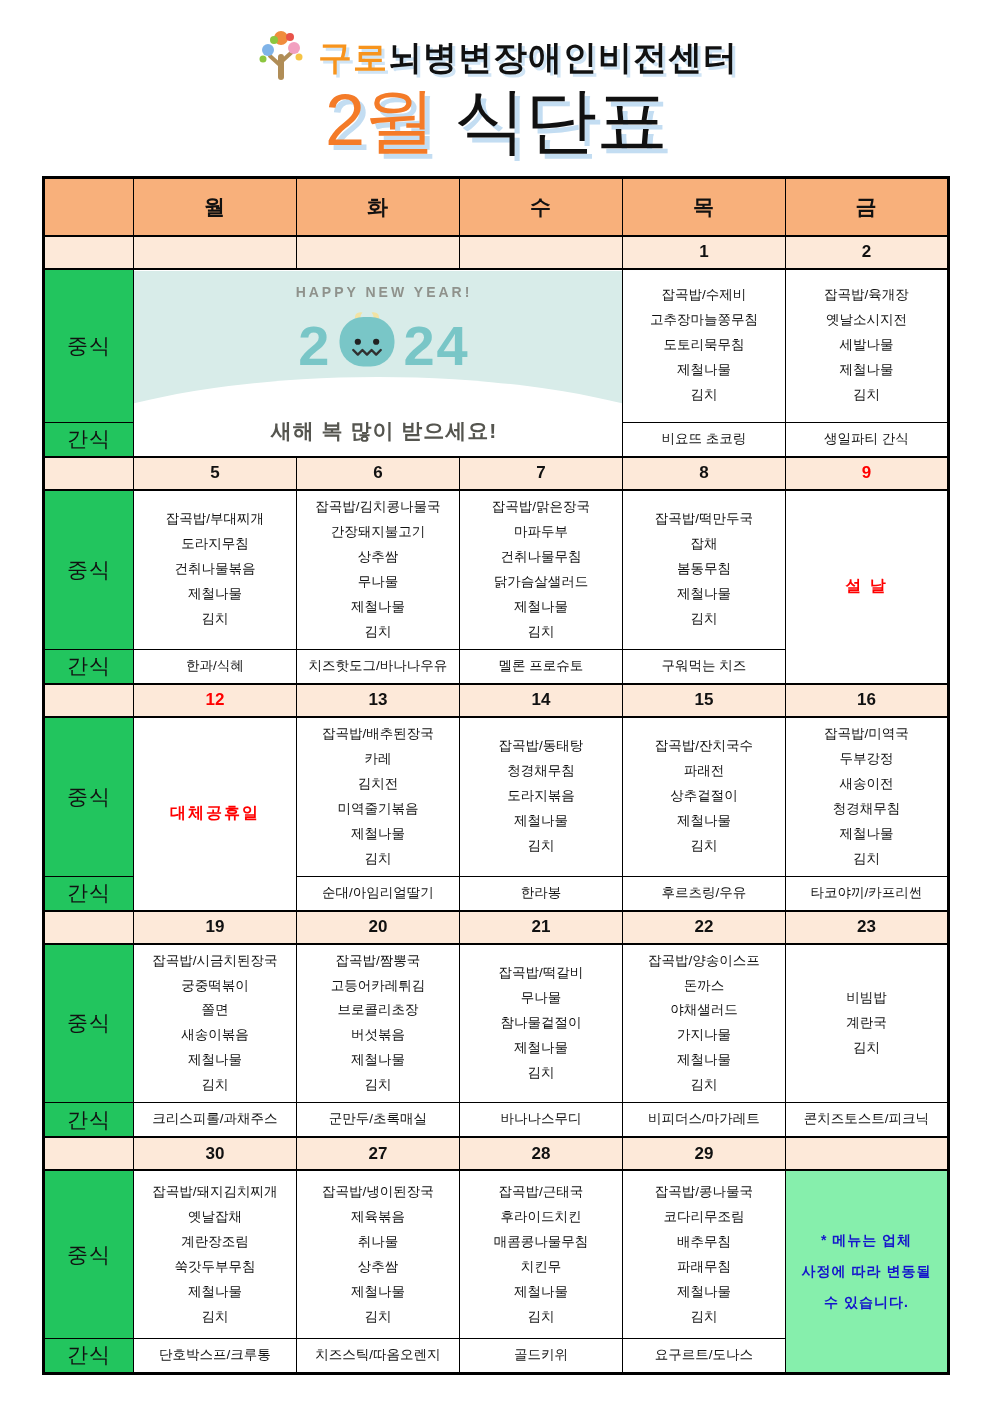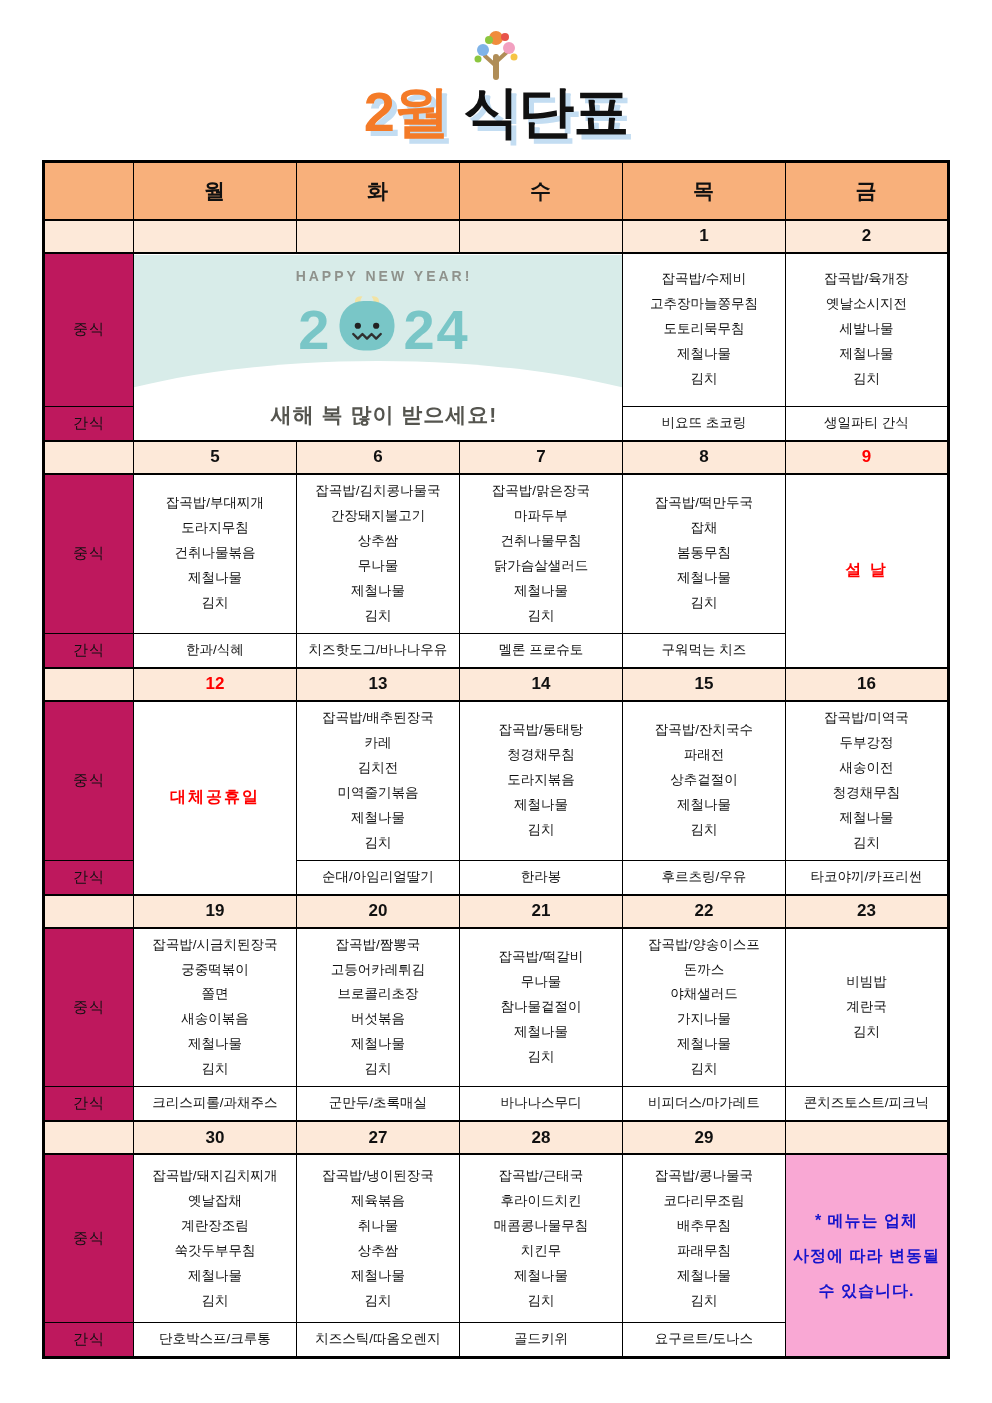--- a/index.html
+++ b/index.html
@@ -14,21 +14,21 @@
     padding-top:26px;
     display:flex; align-items:center; justify-content:center; gap:10px;
   }
   .brand-name {
     font-size:34px; font-weight:bold; letter-spacing:1px;
     text-shadow:3px 3px 0 #cfe4f5;
   }
   .brand-accent { color:#f7941d; }
   .poster-title {
     text-align:center; margin-top:-6px; line-height:1.0;
-    font-size:56px; font-weight:bold; letter-spacing:-1px;
+    font-size:72px; font-weight:normal; letter-spacing:-1px;
     text-shadow:5px 5px 0 #c3ddf2;
   }
   .title-month { color:#f47b28; }
   
   table.menu {
     border-collapse:collapse; table-layout:fixed;
     width:908px; margin:20px auto 0 auto;
     border:3px solid #000;
   }
   td, th { border:1.5px solid #000; padding:0; text-align:center; vertical-align:middle; }
@@ -40,30 +40,30 @@
   tr.date-row td {
     height:33px; background:#fde9d9;
     font-size:17px; font-weight:bold;
     border-top:2.5px solid #000; border-bottom:2.5px solid #000;
   }
   tr.date-row td.red, td.holiday { color:#ff0000; }
   col.label-col { width:90px; }
   tr.lunch-row { height:154px; }
   tbody.week5 tr.lunch-row { height:168px; }
   tr.snack-row { height:31px; }
-  td.row-label { font-size:15px; letter-spacing:1px; background:#be185d; }
+  td.row-label { font-size:21px; letter-spacing:1px; background:#22c55e; }
   td.meal, td.snack-cell {
     background:#fff; font-size:13.5px; line-height:1.85;
     white-space:pre-line; padding:4px 2px;
   }
   td.holiday {
     background:#fff; font-size:16px; font-weight:bold; letter-spacing:2px;
   }
   td.note-cell {
-    background:#f9a8d4; color:#1414cc; font-size:16px; font-weight:bold;
+    background:#86efac; color:#1414cc; font-size:14px; font-weight:bold;
     line-height:2.2; white-space:pre-line; letter-spacing:1px;
   }
   
   td.ny-cell { padding:0; }
   .ny-wrap {
     position:relative; width:100%; height:184px; overflow:hidden;
     background:#d8ece9;
     padding-left:6px;
   }
   .ny-hill {
@@ -95,20 +95,21 @@
       <path d="M27 36 L38 26" stroke="#b08d57" stroke-width="4" stroke-linecap="round" fill="none"></path>
       <circle cx="14" cy="24" r="6" fill="#7fb3e8"></circle>
       <circle cx="27" cy="12" r="7" fill="#f08c3c"></circle>
       <circle cx="40" cy="22" r="6" fill="#f2a0c0"></circle>
       <circle cx="20" cy="14" r="4" fill="#8cc63f"></circle>
       <circle cx="36" cy="11" r="4" fill="#e8534a"></circle>
       <circle cx="9" cy="33" r="3.5" fill="#8cc63f"></circle>
       <circle cx="45" cy="31" r="3.5" fill="#f6c445"></circle>
     </svg>
   </span>
+  <span class="brand-name"><span class="brand-accent">구로</span><span>뇌병변장애인비전센터</span></span>
 </div>
 
 <div class="poster-title"><span class="title-month">2월</span><span> 식단표</span></div>
 
 <table class="menu">
   <colgroup>
     <col class="label-col">
       <col>
       <col>
       <col>

